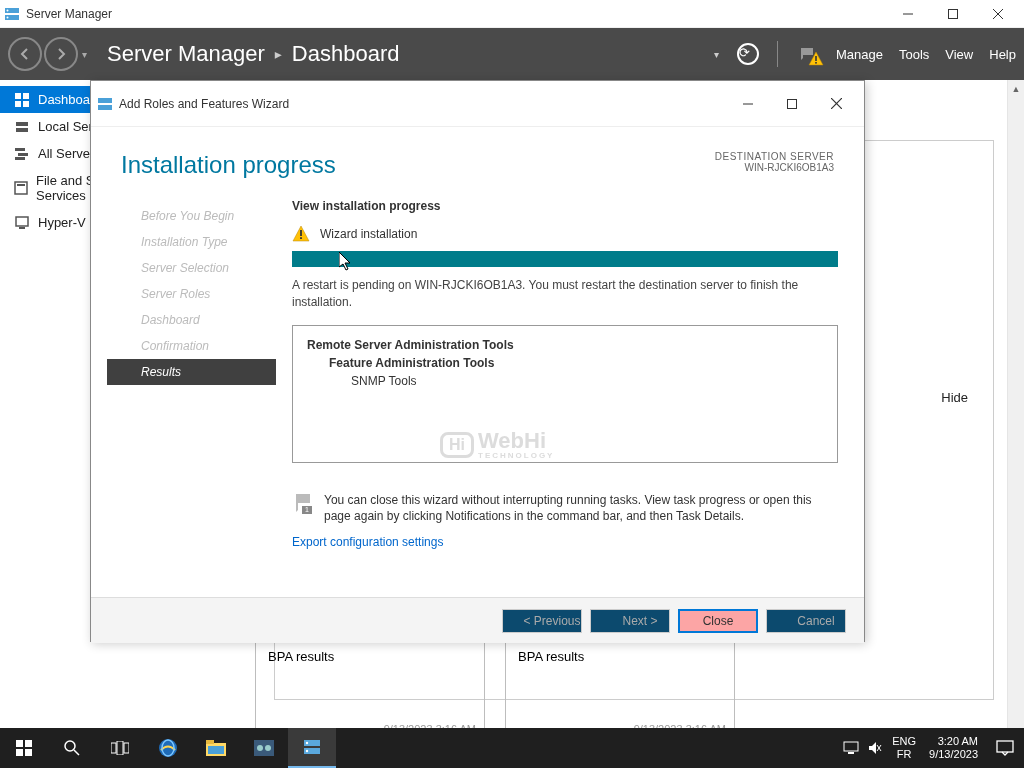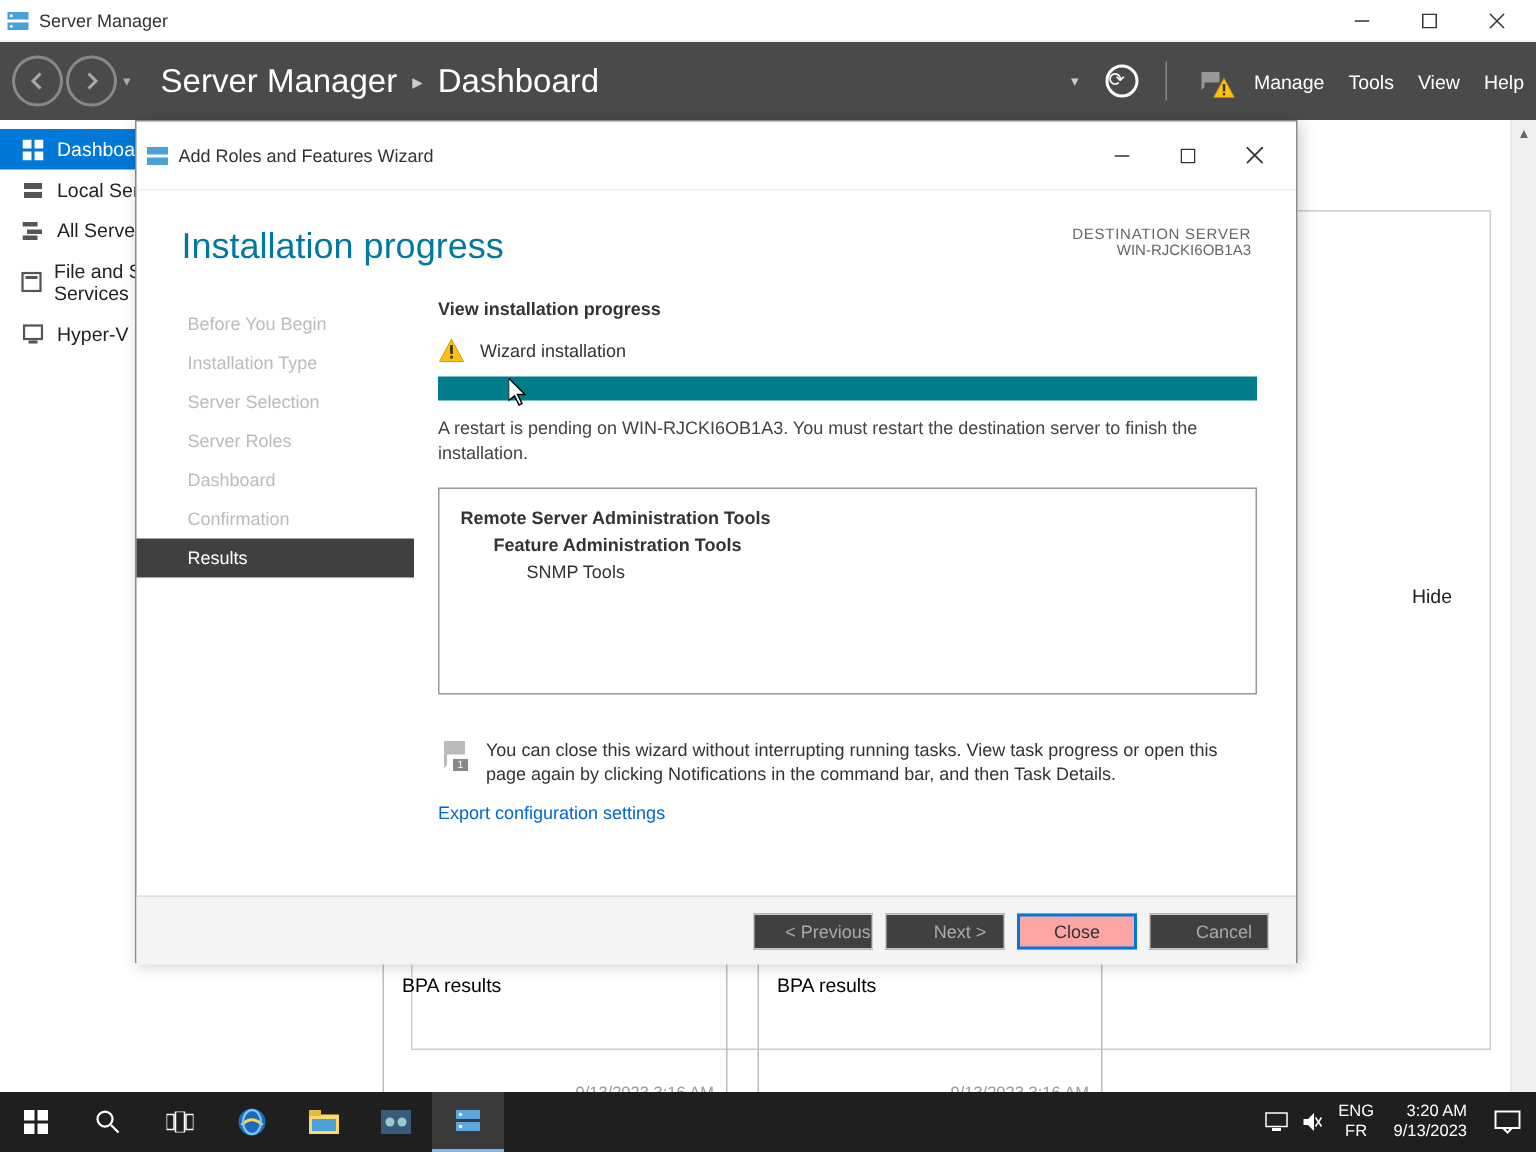--- a/index.html
+++ b/index.html
@@ -50,42 +50,42 @@
 .dialog-titlebar .dlg-icon { width: 16px; height: 16px; margin-right: 6px; }
 .dialog-titlebar .dlg-title { font-size: 12px; color: #333; }
 .dialog-titlebar .dlg-ctrls { margin-left: auto; display: flex; }
 .dialog-titlebar .dlg-ctrls div { width: 44px; height: 30px; display: flex; align-items: center; justify-content: center; font-size: 11px; color: #333; }
 .dialog-header-area { padding: 24px 30px 10px 30px; display:flex; justify-content:space-between; }
 .dialog-header-area h1 { font-size: 24px; font-weight: 300; color: #0078a0; }
 .dest { text-align: right; font-size: 10px; color: #666; }
 .dest .label { letter-spacing: 0.5px; }
 
 .dialog-inner { display: flex; height: 100%; }
-.wizard-steps { width: 185px; padding: 14px 0 0 30px; }
+.wizard-steps { width: 185px; padding: 14px 0 0 46px; font-style: italic; }
 .wizard-steps .step { font-size: 12px; padding: 6px 0 6px 4px; color: #bbb; }
 .wizard-steps .step.active { background: #404040; color: #fff; margin-left: -30px; padding-left: 34px; }
 
 .wizard-content { flex: 1; padding: 10px 26px 0 16px; font-size: 12px; color: #333; }
 .wizard-content .section-label { margin-bottom: 12px; font-weight: bold; }
 .feature-row { display: flex; align-items: center; gap: 10px; margin-bottom: 8px; }
 .progress-bar { height: 16px; background: #007c8a; margin-bottom: 10px; }
 .restart-msg { font-size: 12px; color: #444; line-height: 1.4; margin-bottom: 14px; }
 .tree-box { border: 1px solid #999; height: 138px; padding: 10px 14px; font-size: 12px; line-height: 1.5; }
 .tree-box .l1 { font-weight: 600; }
 .tree-box .l2 { font-weight: 600; margin-left: 22px; }
 .tree-box .l3 { margin-left: 44px; }
 .watermark { position: absolute; left: 440px; top: 350px; color: #c5c5c5; font-size: 22px; font-weight: 600; opacity: 0.6; display:flex; align-items:center; gap:4px;}
 .watermark .hi { border: 3px solid #c5c5c5; border-radius: 8px; padding: 1px 6px; font-size: 16px; }
 .info-row { display: flex; gap: 10px; margin-top: 29px; font-size: 12px; line-height: 1.4; color: #333; }
 .info-row .info-icon { width: 22px; height: 22px; flex-shrink: 0; position: relative; }
 .export-link { color: #0066cc; font-size: 12px; margin-top: 10px; display: inline-block; }
 
 .dialog-footer { height: 46px; border-top: 1px solid #ddd; background: #f4f4f4; display: flex; align-items: center; justify-content: flex-end; padding: 0 18px; gap: 8px; }
 .dialog-footer button { width: 80px; height: 24px; font-size: 12px; background: #fca5a5; border: 1px solid #aaa; color: #333; }
-.dialog-footer button:disabled { color: #aaa; background: #404040; border-color: #ccc; padding-left: 20px; }
+.dialog-footer button:disabled { color: #aaa; background: #0c4a6e; border-color: #ccc; padding-left: 20px; }
 .dialog-footer button.primary { border: 2px solid #0078d7; }
 
 
 .taskbar { position: absolute; left: 0; bottom: 0; width: 1024px; height: 40px; background: #1f1f1f; display: flex; align-items: center; }
 .taskbar .tb-item { width: 48px; height: 40px; display: flex; align-items: center; justify-content: center; color: #fff; font-size: 16px; }
 .taskbar .tb-item.active { background: #3a3a3a; border-bottom: 2px solid #76b9ed; }
 .taskbar .tray { margin-left: auto; display: flex; align-items: center; height: 40px; color: #fff; font-size: 11px; }
 .taskbar .tray .tray-icon { width: 24px; display: flex; align-items: center; justify-content: center; }
 .taskbar .tray .lang { width: 34px; text-align: center; line-height: 1.2; font-size: 11px; }
 .taskbar .tray .clock { text-align: right; line-height: 1.2; padding: 0 8px; font-size: 11px; }
@@ -324,20 +324,27 @@
     </div>
 
     <div class="dialog-footer">
       <button disabled="">&lt; Previous</button>
       <button disabled="">Next &gt;</button>
       <button class="primary">Close</button>
       <button disabled="">Cancel</button>
     </div>
   </div>
 
+  <div class="watermark">
+    <span class="hi">Hi</span>
+    <span style="display:flex;flex-direction:column;line-height:1;">
+      <span>WebHi</span>
+      <span style="font-size:8px;letter-spacing:2px;">TECHNOLOGY</span>
+    </span>
+  </div>
 
   <div class="cursor">
     <svg width="14" height="20" viewBox="0 0 14 20">
         <path d="M0 0 L0 15 L4 12 L7 18 L9 17 L6 11 L11 11 Z" fill="#fff" stroke="#000" stroke-width="1"></path>
       </svg>
   </div>
 </div>
 
 <div class="taskbar">
   <div class="tb-item">

